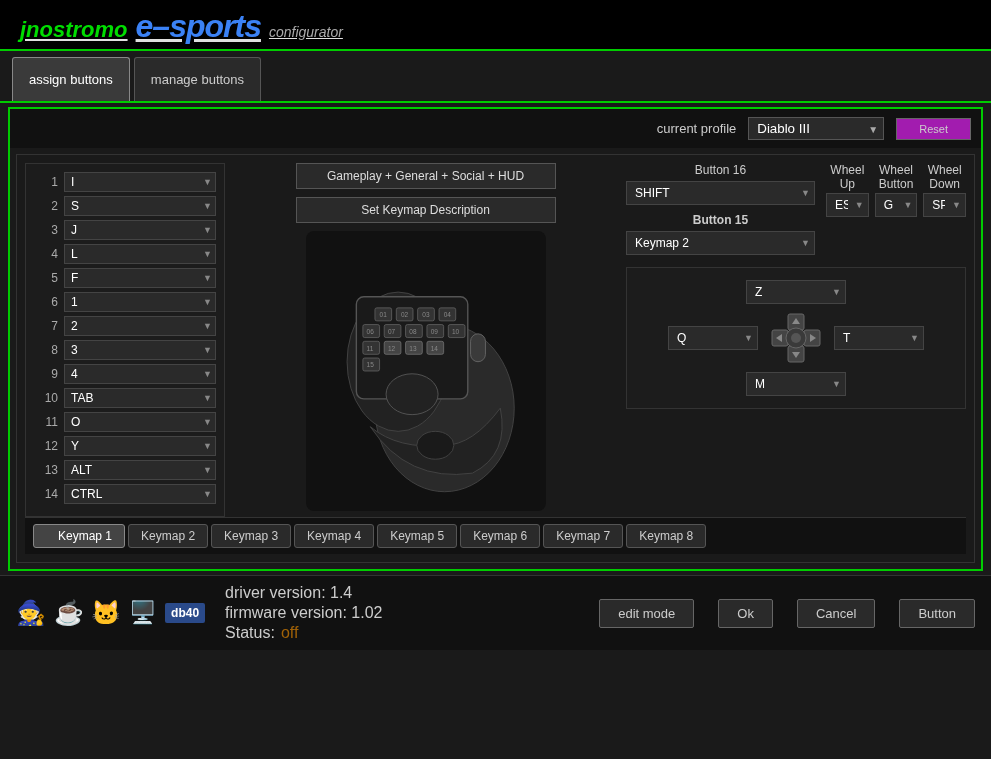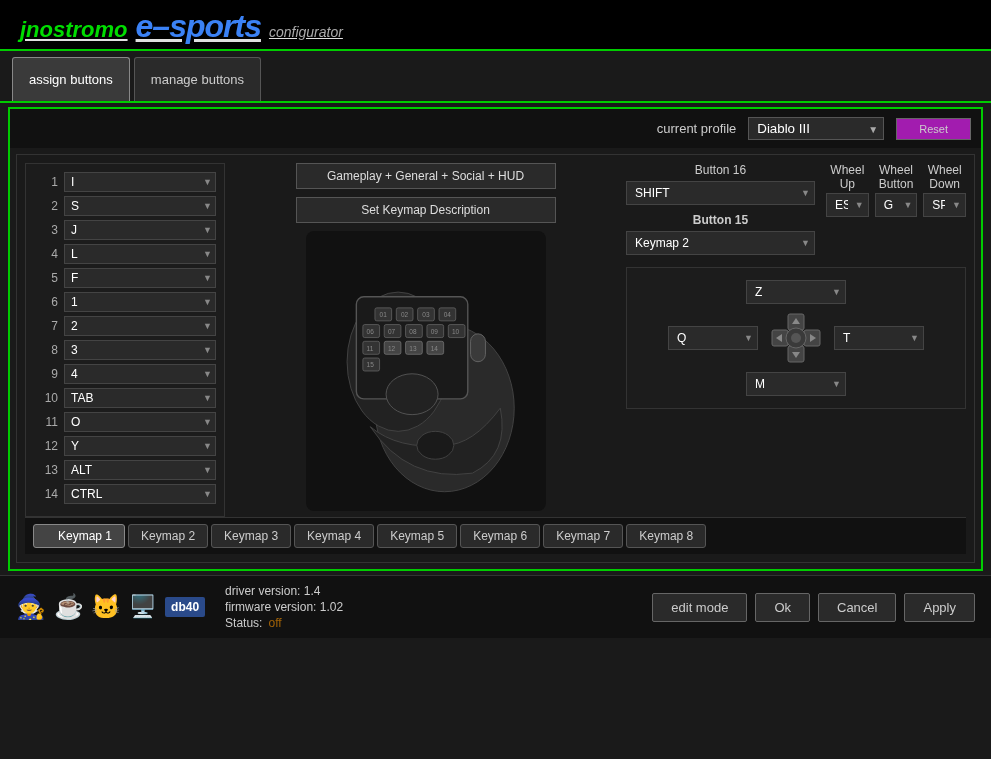--- a/index.html
+++ b/index.html
@@ -266,36 +266,36 @@
       gap: 20px;
     }
     .footer-info {
       flex: 1;
       display: flex;
       flex-direction: column;
       gap: 2px;
     }
     .footer-text {
       color: #ccc;
-      font-size: 12px;
+      font-size: 16px;
     }
     .status-off {
       color: #a16207;
     }
     .footer-db40 {
       background: #2a4a8a;
       color: #fff;
       padding: 3px 6px;
       font-size: 12px;
       font-weight: bold;
       border-radius: 2px;
     }
     .footer-actions {
       display: flex;
-      gap: 8px;
+      gap: 24px;
       align-items: center;
     }
     .footer-btn {
       background: #2a2a2a;
       border: 1px solid #666;
       color: #ccc;
       padding: 6px 18px;
       cursor: pointer;
       font-size: 13px;
       border-radius: 2px;
@@ -613,15 +613,15 @@
     </div>
     <div style="display:flex; gap:6px; align-items:flex-end;">
       <span class="footer-text">Status:</span>
       <span class="footer-text status-off">off</span>
     </div>
   </div>
   <div class="footer-actions">
     <button class="footer-btn">edit mode</button>
     <button class="footer-btn">Ok</button>
     <button class="footer-btn">Cancel</button>
-    <button class="footer-btn apply">Apply</button>
+    <button class="footer-btn apply">Button</button>
   </div>
 </div>
 
 </body></html>

